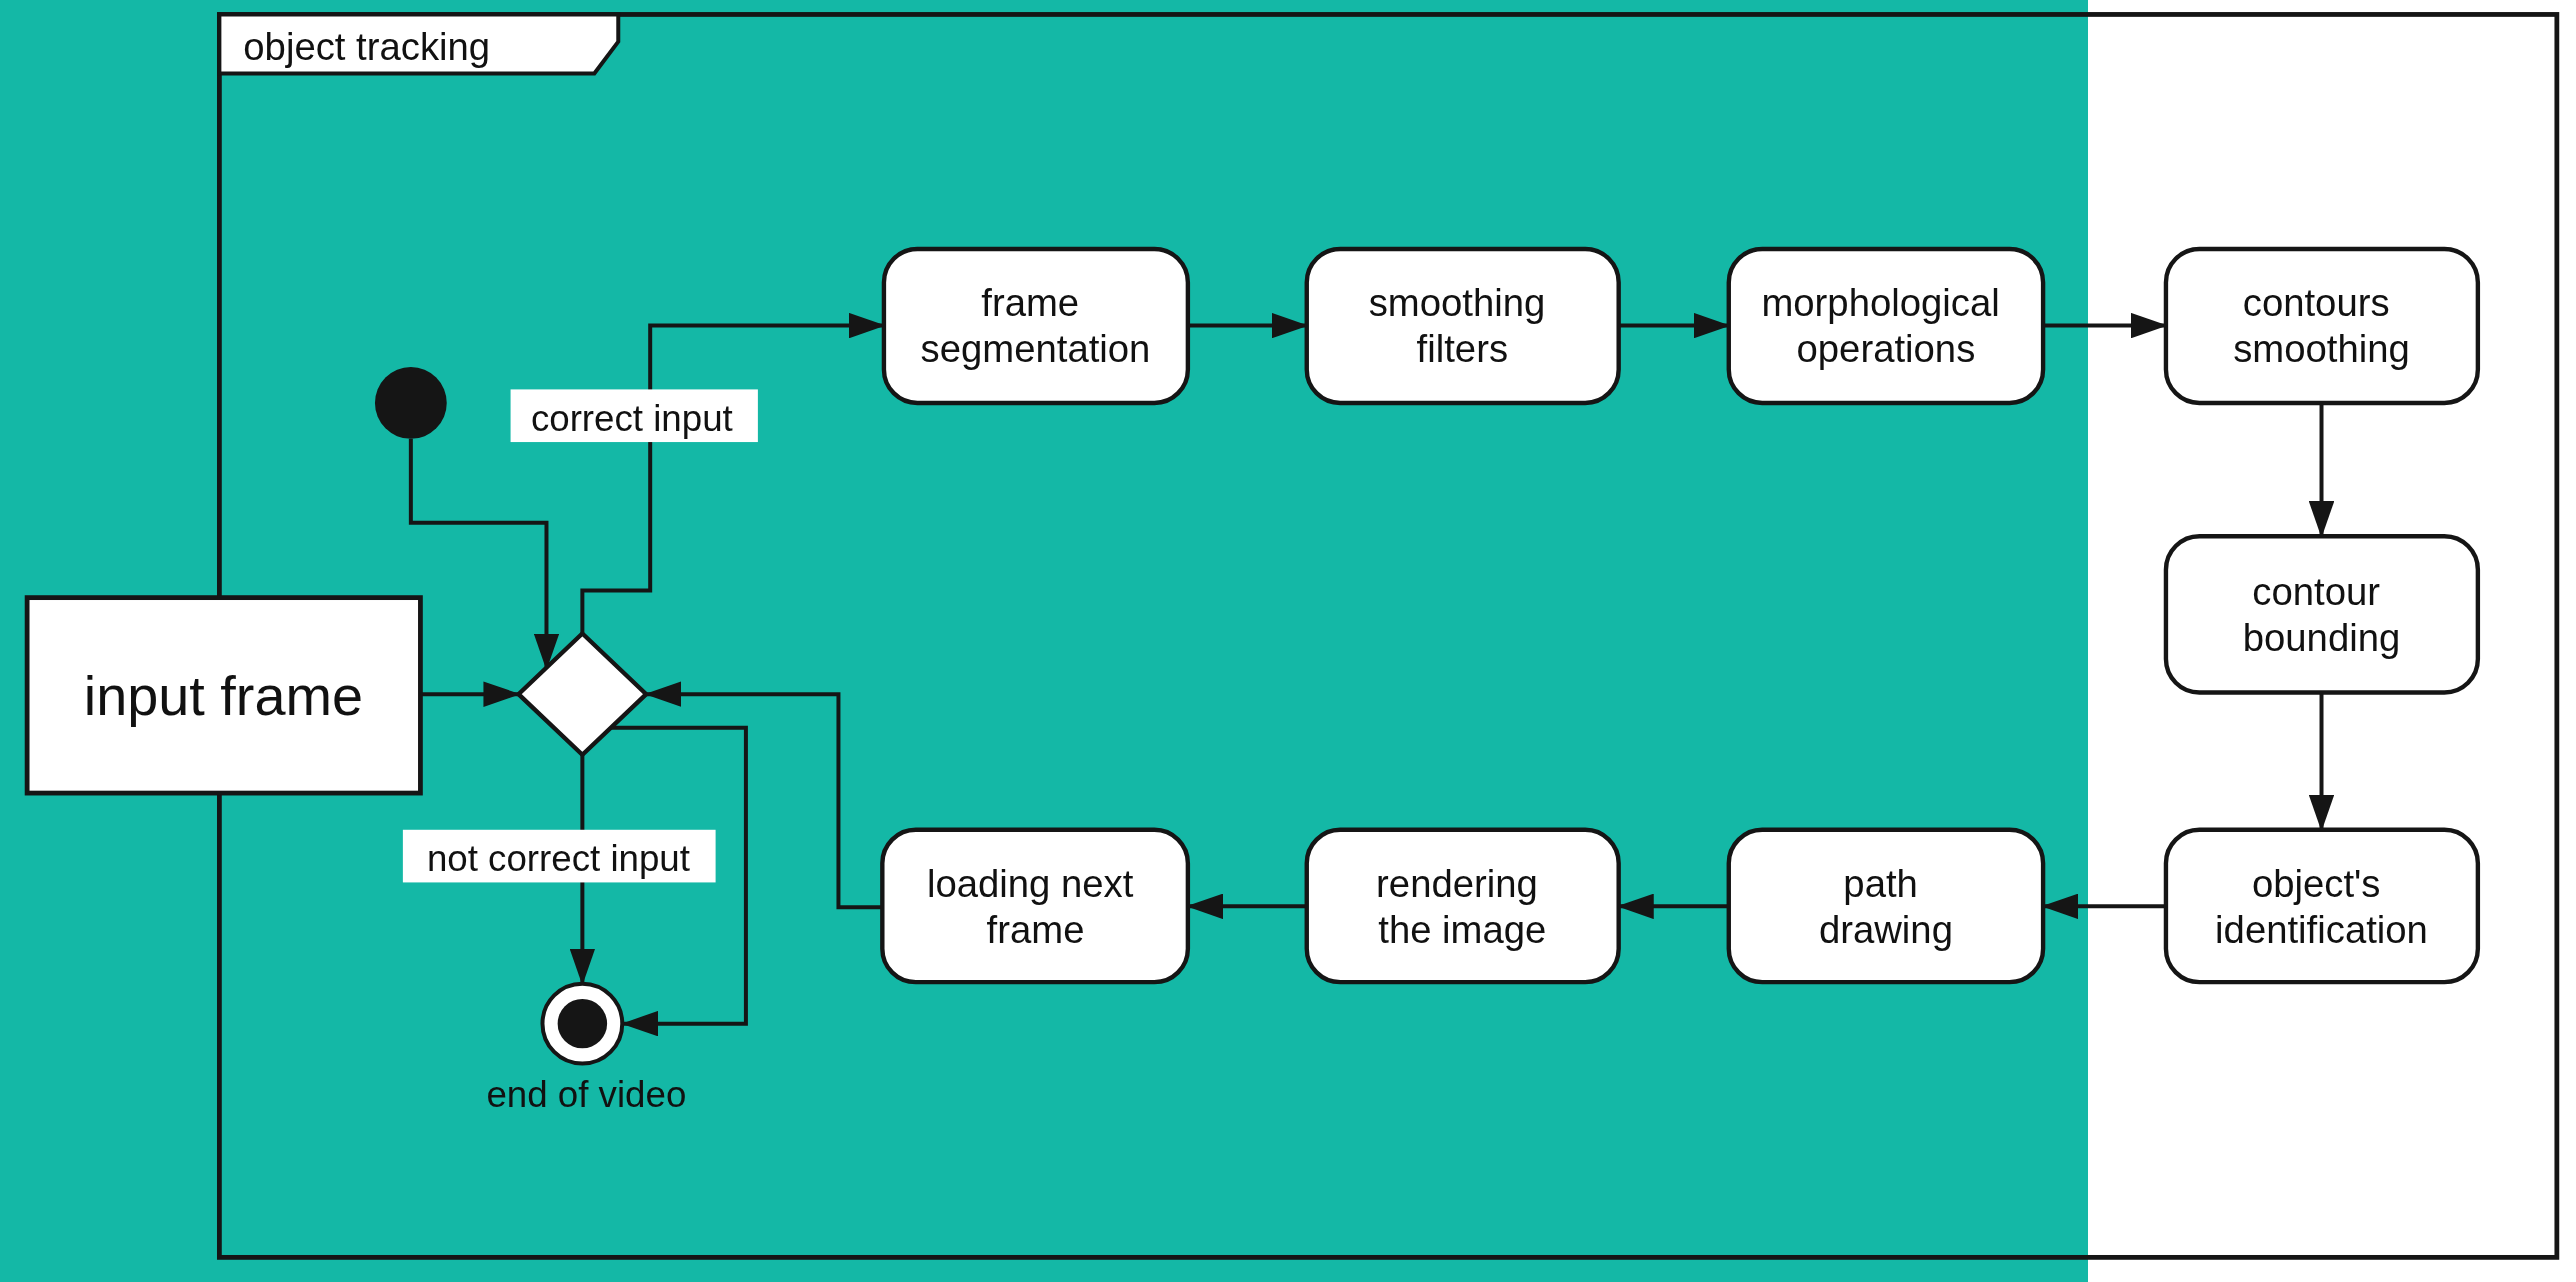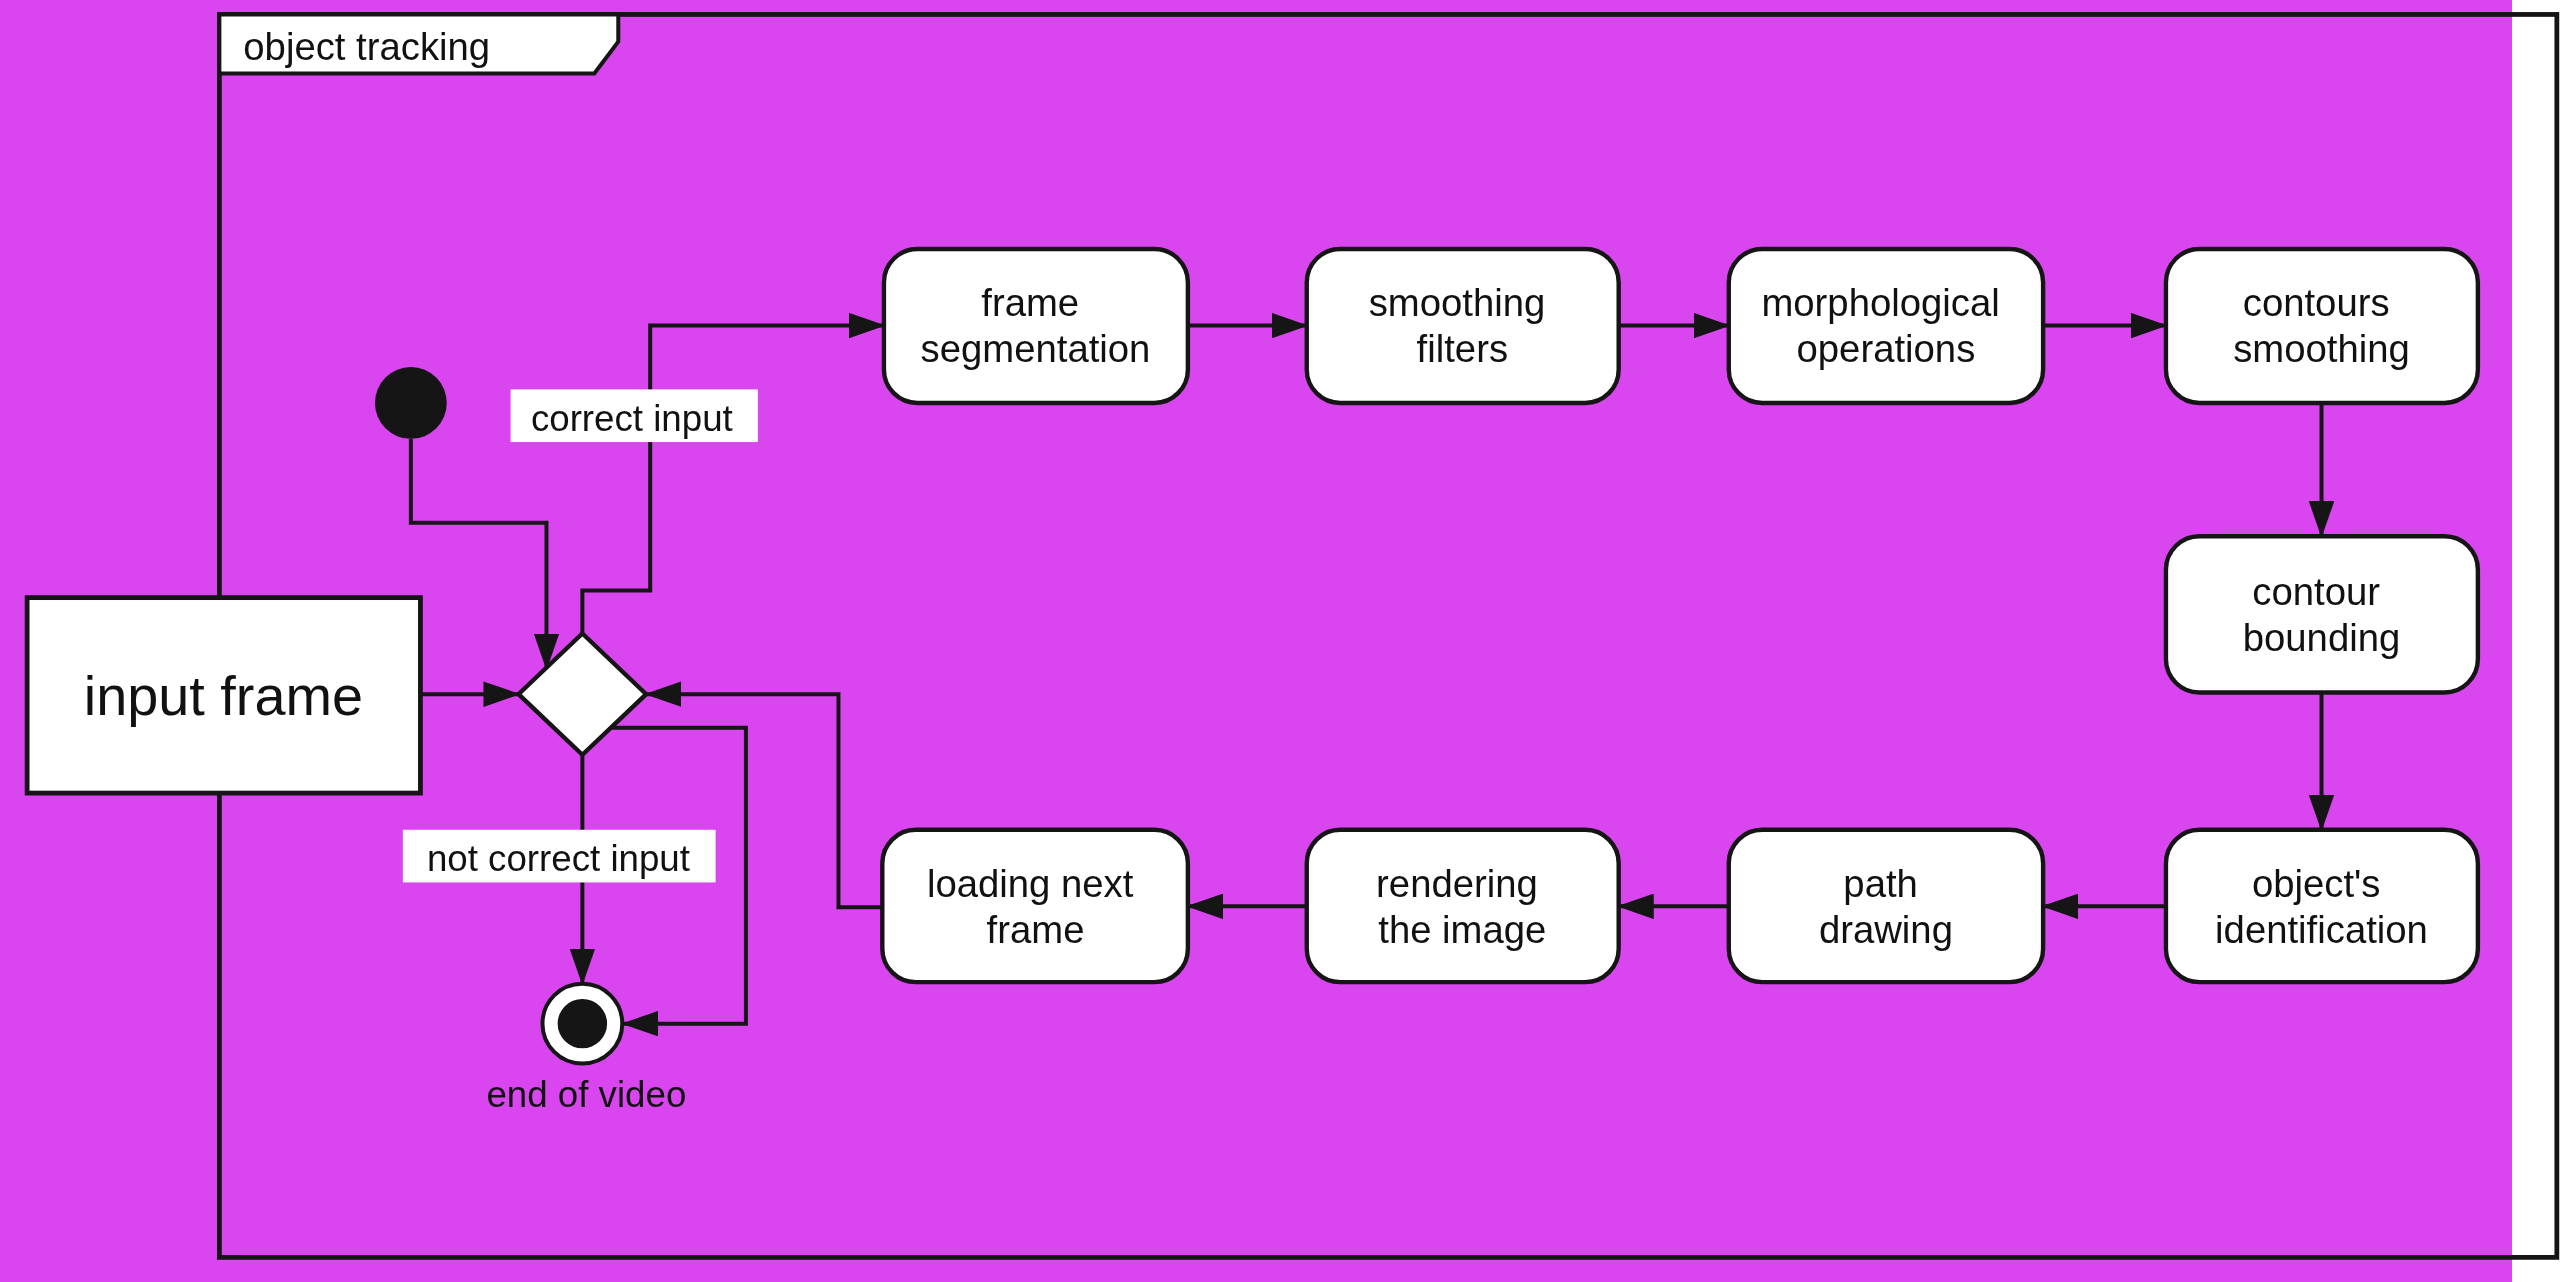--- a/index.html
+++ b/index.html
@@ -5,23 +5,23 @@
   html, body {
     margin: 0;
     padding: 0;
     background: #ffffff;
     width: 2576px;
     height: 1283px;
     font-family: "Liberation Sans", sans-serif;
   }
   #stage {
     position: relative;
-    width: 2512px;
+    width: 2088px;
     height: 1283px;
-    background: #d946ef;
+    background: #14b8a6;
   }
   svg { display: block; }
   .edge {
     fill: none;
     stroke: #151515;
     stroke-width: 5;
   }
   .node-box {
     fill: #ffffff;
     stroke: #151515;

